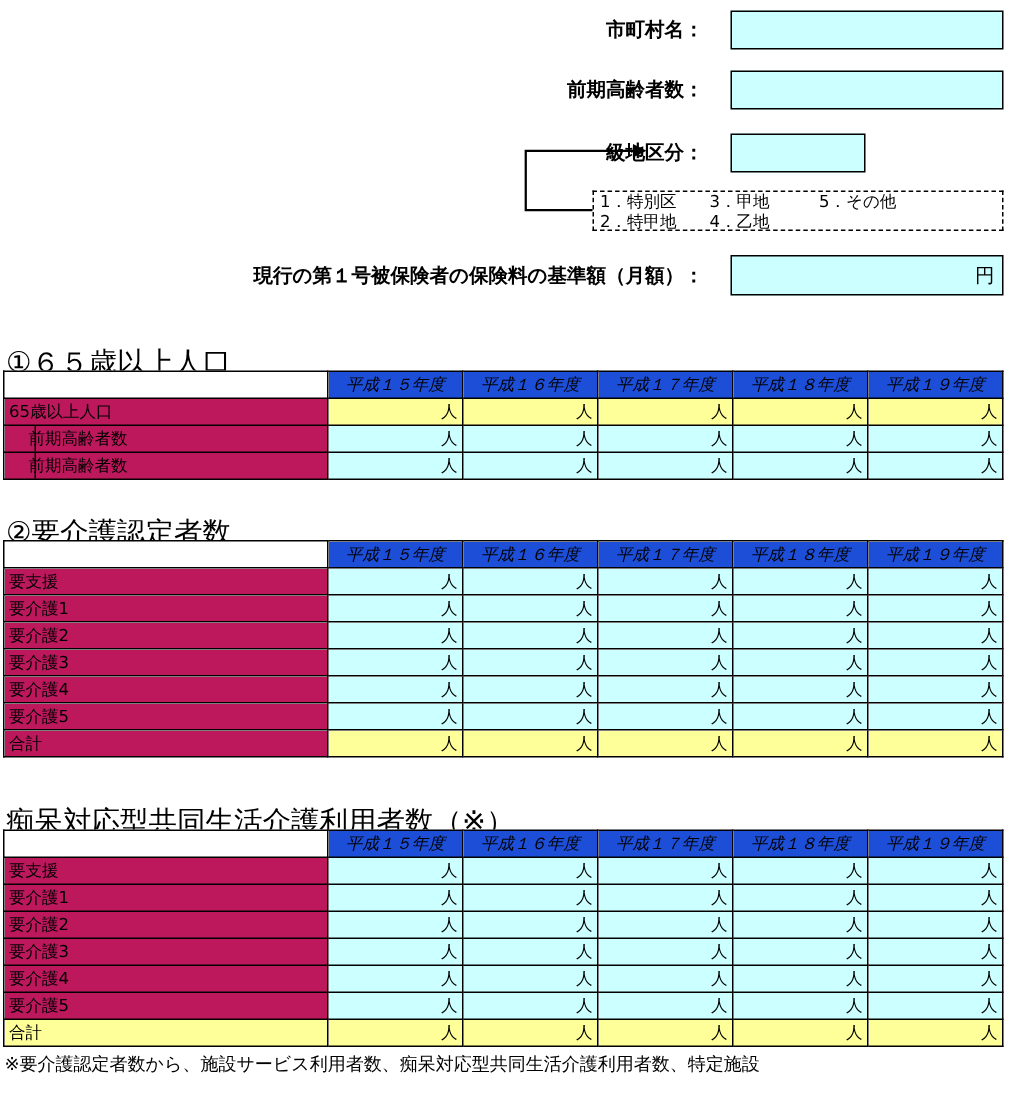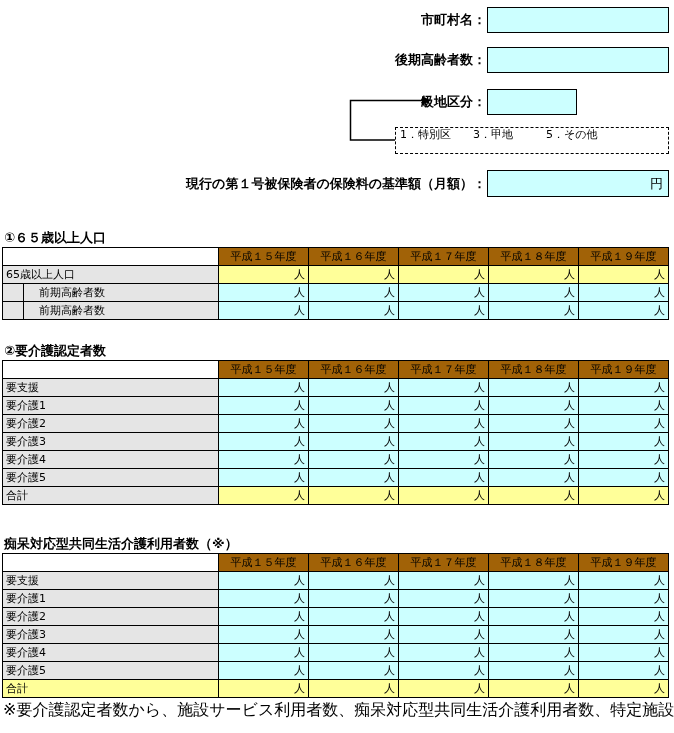--- a/index.html
+++ b/index.html
@@ -5,87 +5,88 @@
   * { margin:0; padding:0; box-sizing:border-box; }
   html,body { background:#ffffff; }
   body {
     width:674px; height:733px; position:relative;
     font-family:"DejaVu Sans", sans-serif; color:#000;
   }
   .screen { position:relative; width:674px; height:733px; background:#fff; overflow:hidden; }
   .abs { position:absolute; }
 
   
-  .form-row { display:flex; justify-content:flex-end; align-items:center; gap:1px; left:0;font-family:Liberation Serif, serif; }
+  .form-row { display:flex; justify-content:flex-end; align-items:center; gap:18px; left:0;font-family:Liberation Serif, serif; }
   .form-label { font-size:13px; font-weight:bold; white-space:nowrap; }
   .input-box { background:#CCFFFF; border:1px solid #000; }
   .premium-box { display:flex; justify-content:flex-end; align-items:center; padding-right:5px; }
   .premium-unit { font-size:13px; }
 
   .options-box {
     left:395px; top:127px; width:274px; height:27px;
     border:1px dashed #000; font-size:11px; line-height:13px; padding:0 4px;
     white-space:nowrap; overflow:hidden;
   }
 
   
-  .section-title { font-size:13px; font-weight:bold; white-space:nowrap; }
+  .section-title { font-size:19px; font-weight:normal; white-space:nowrap; }
 
   
   table { border-collapse:collapse; table-layout:fixed; background:#fff; }
   col.label-col { width:216px; }
   col.year-col  { width:90px; }
   th, td {
     border:1px solid #000; height:18px; padding:0 3px;
     font-size:11px; font-weight:normal; overflow:hidden; white-space:nowrap;
   }
-  th.year { text-align:center; background:#a16207; }
+  th.year { text-align:center; background:#1d4ed8;font-style:italic; }
   th.corner { background:#fff; }
-  td.label { text-align:left; background:#e5e5e5; }
+  td.label { text-align:left; background:#be185d; }
   td.cell  { text-align:right; }
   td.cyan   { background:#CCFFFF; }
   td.yellow { background:#FFFF99; }
   td.indent {
-    padding-left:36px;
+    padding-left:16px;
     background-image:linear-gradient(#000,#000);
     background-size:1px 100%;
     background-position:20px 0;
     background-repeat:no-repeat;
     margin-left:34px;
   }
 
-  .footnote { font-size:16px; line-height:15px; white-space:nowrap; }
+  .footnote { font-size:12px; line-height:15px; white-space:nowrap; }
 </style>
 </head>
 <body>
 
 <div class="screen">
 
   <div class="abs form-row" style="top:7px; width:669px;">
     <span class="form-label">市町村名：</span>
     <div class="input-box" style="width:182px; height:26px;"></div>
   </div>
 
   <div class="abs form-row" style="top:47px; width:669px;">
-    <span class="form-label">後期高齢者数：</span>
+    <span class="form-label">前期高齢者数：</span>
     <div class="input-box" style="width:182px; height:26px;"></div>
   </div>
 
   <div class="abs form-row" style="top:89px; width:577px;">
     <span class="form-label">級地区分：</span>
     <div class="input-box" style="width:90px; height:26px;"></div>
   </div>
 
   <svg class="abs" style="left:344px; top:92px;" width="96" height="52">
     <path d="M51 48 L6.5 48 L6.5 8.5 L78 8.5" fill="none" stroke="#000" stroke-width="1.5"></path>
     <polygon points="78,4 78,13 87,8.5" fill="#000"></polygon>
   </svg>
 
   <div class="abs options-box">
     <div>1．特別区　　3．甲地　　　5．その他</div>
+    <div>2．特甲地　　4．乙地</div>
   </div>
 
   <div class="abs form-row" style="top:170px; width:669px;padding-left:36px;">
     <span class="form-label">現行の第１号被保険者の保険料の基準額（月額）：</span>
     <div class="input-box premium-box" style="width:182px; height:27px;">
       <span class="premium-unit">円</span>
     </div>
   </div>
 
   <div class="abs section-title" style="left:4px; top:229px;">①６５歳以上人口</div>

